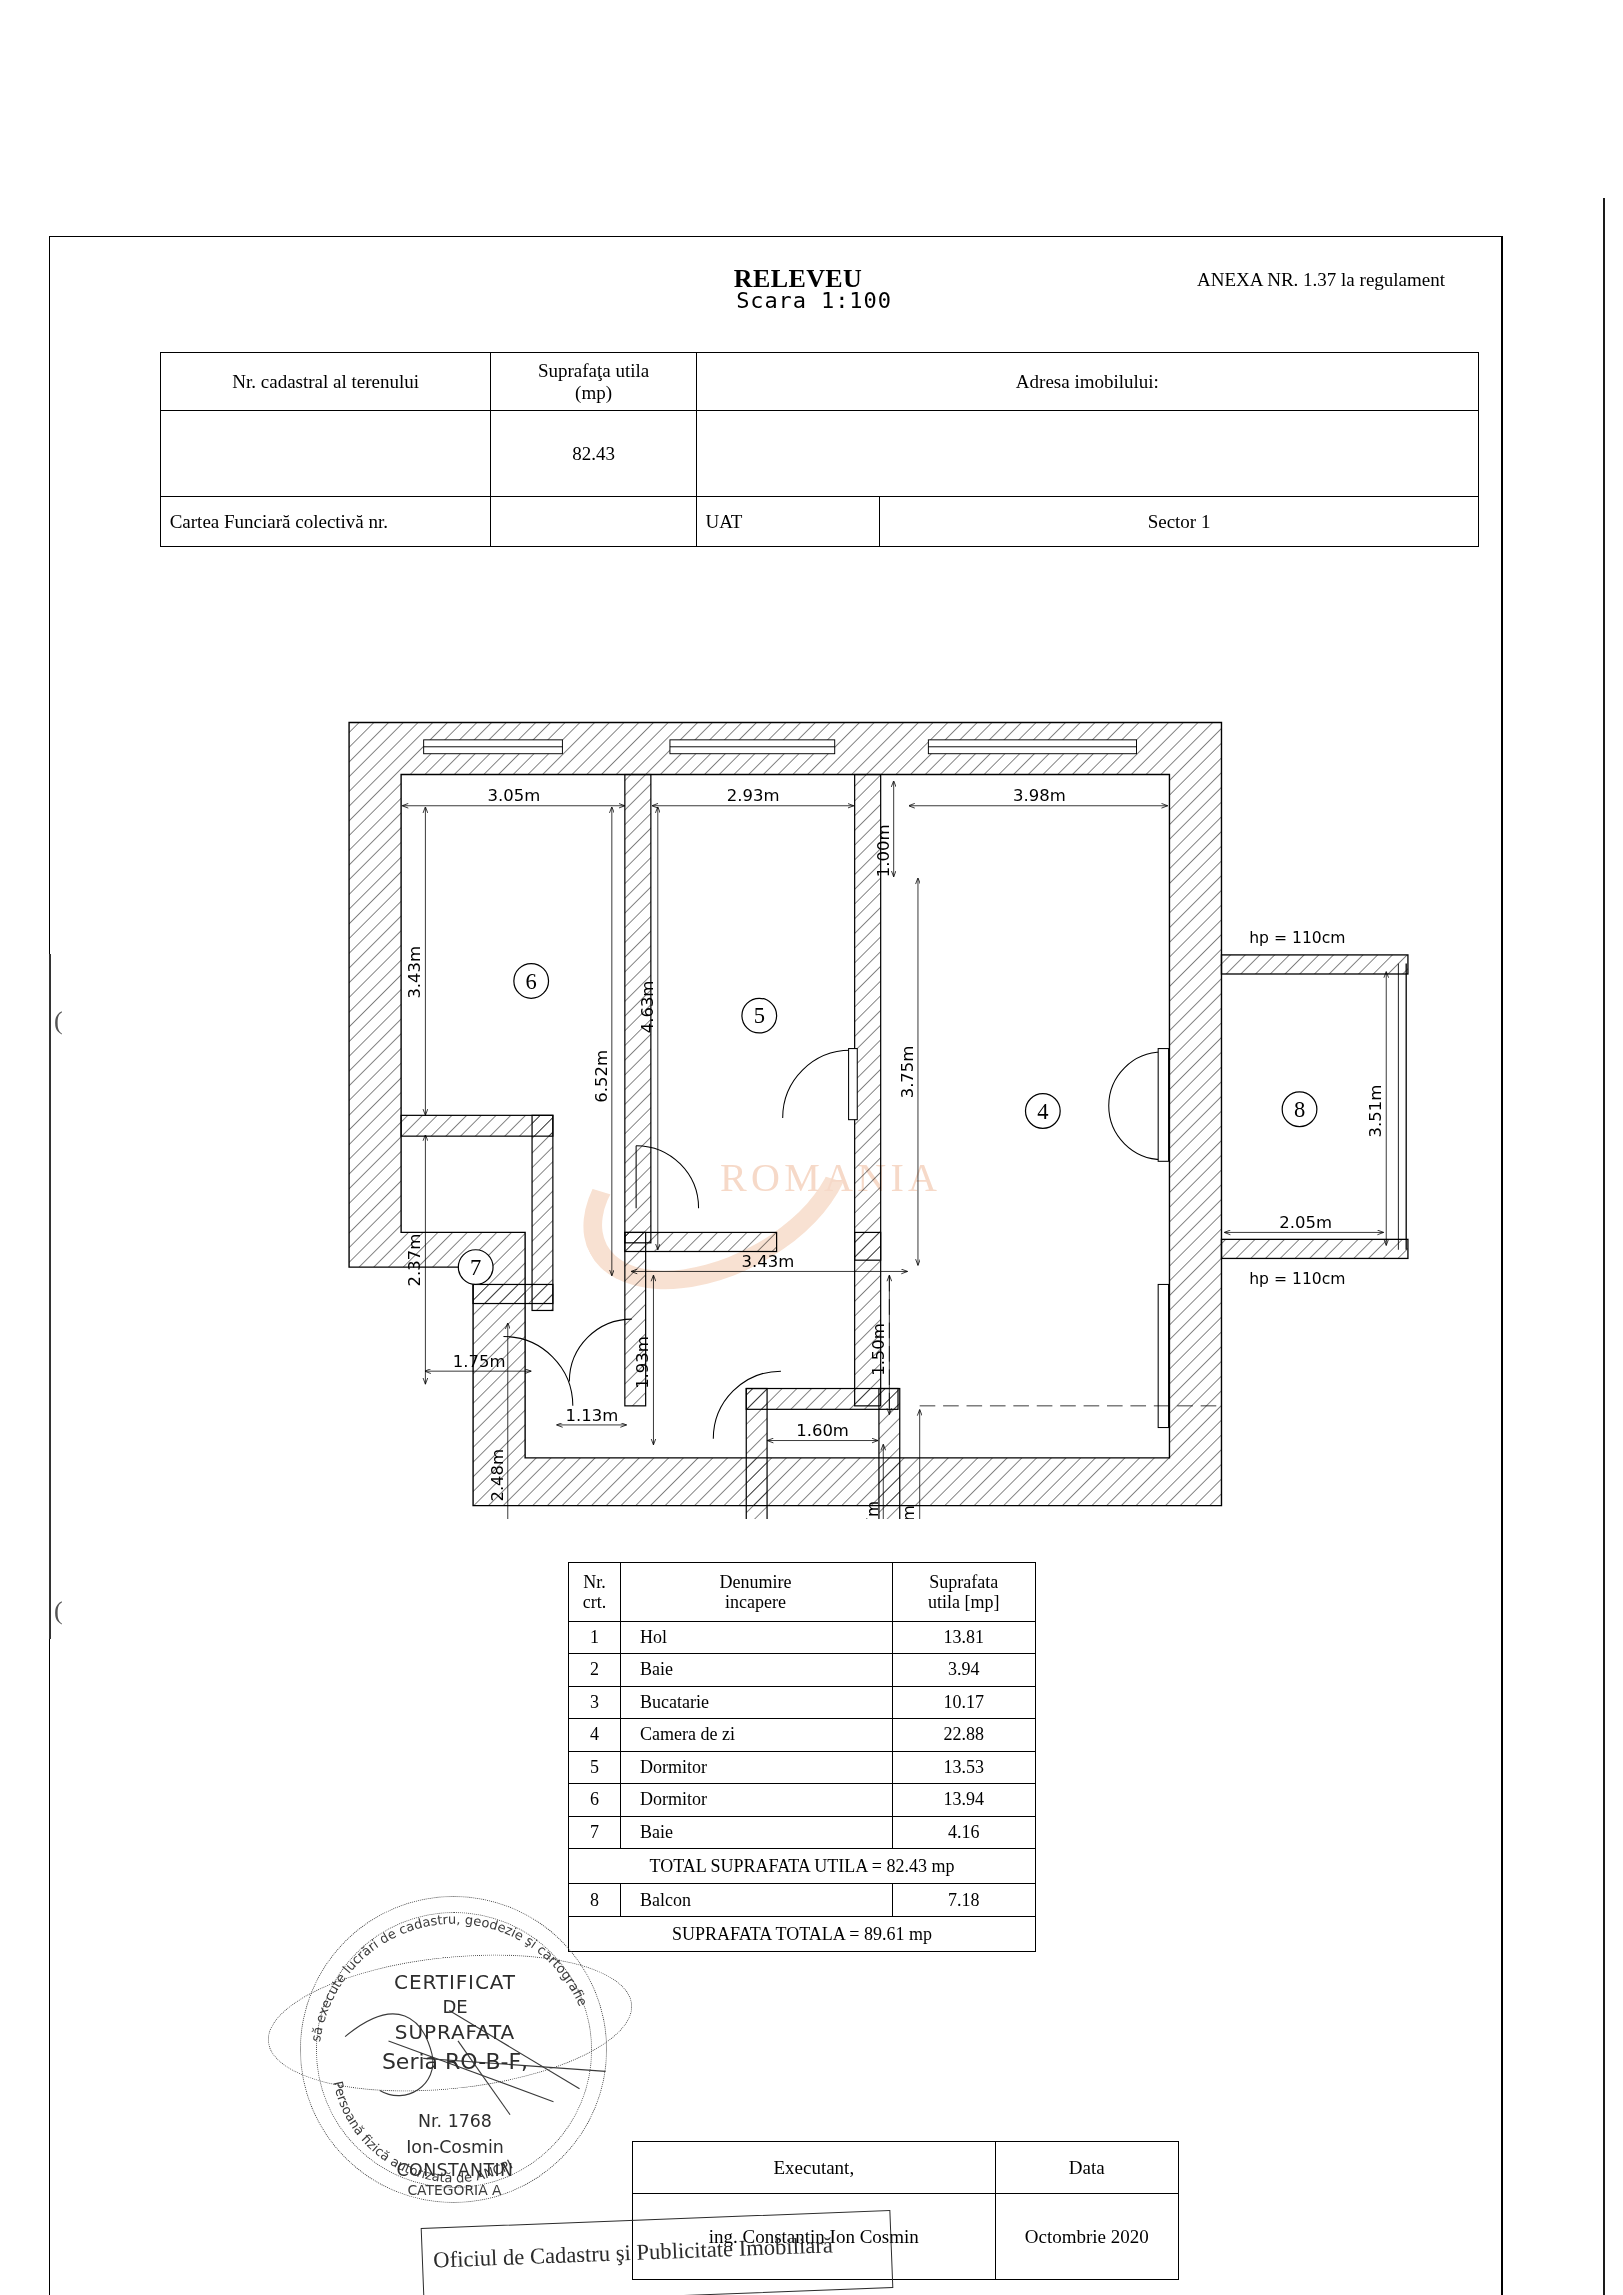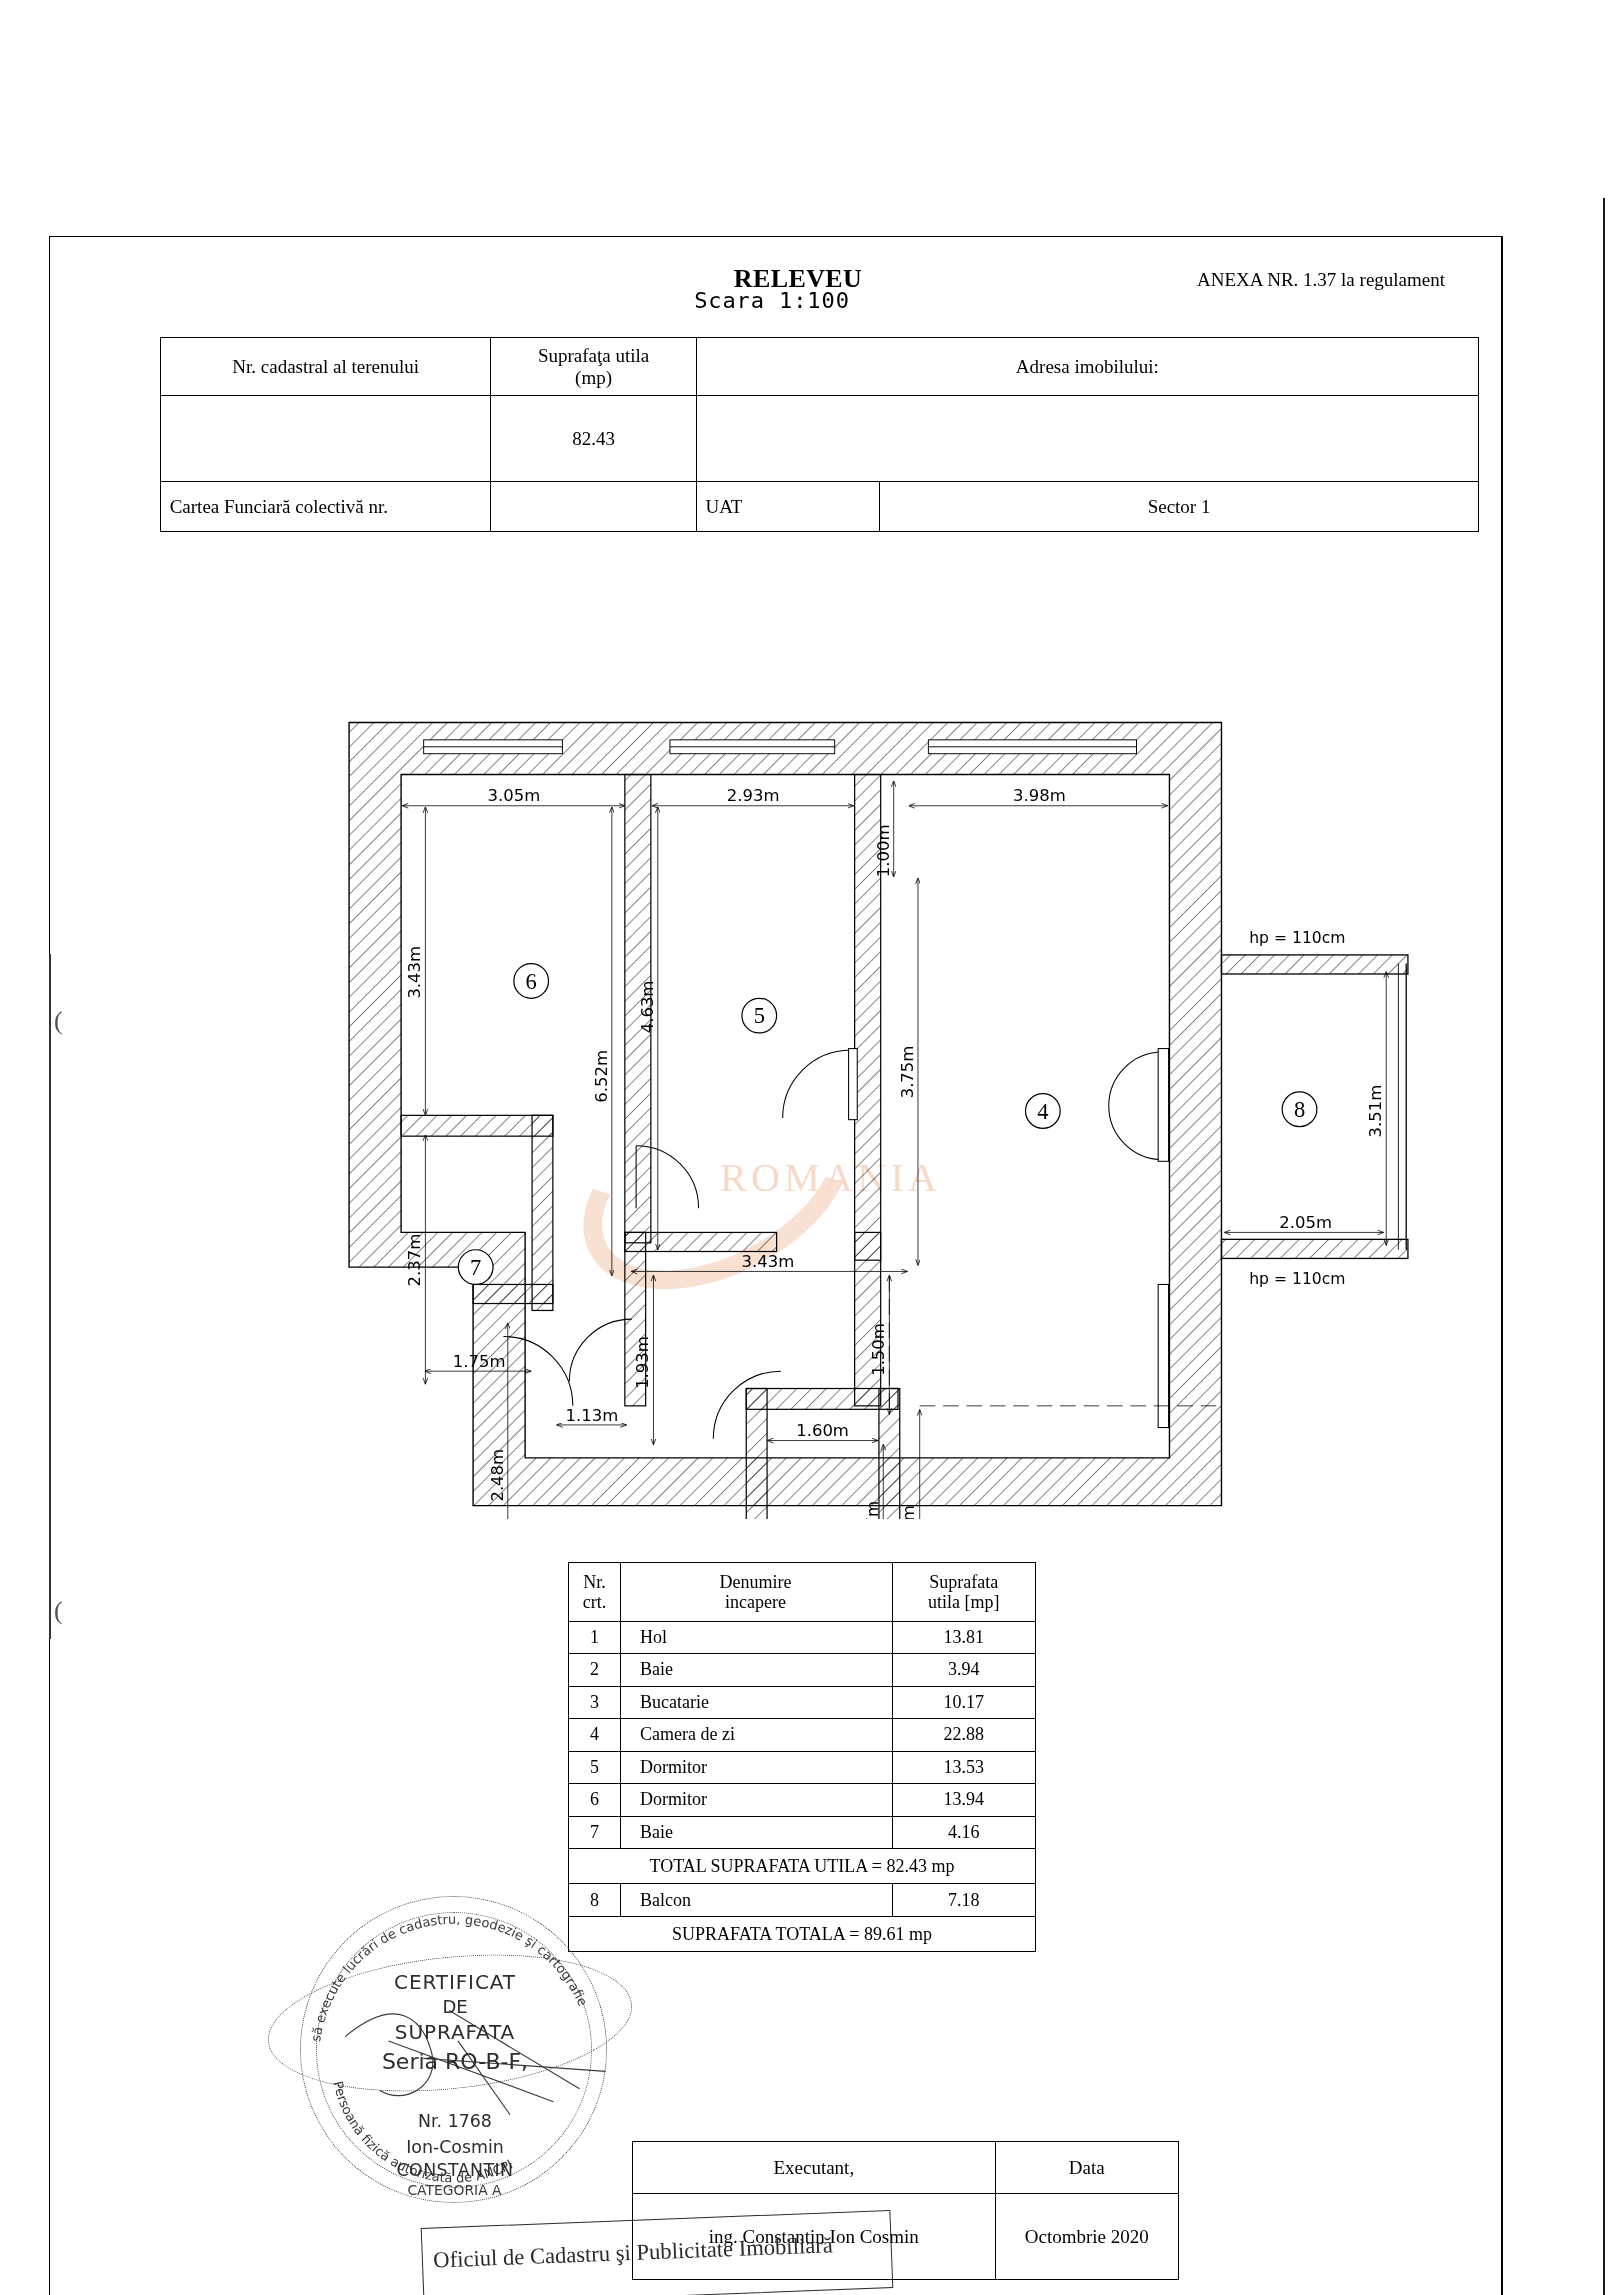--- a/index.html
+++ b/index.html
@@ -10,26 +10,26 @@
   #page-frame{position:absolute;left:49px;top:236px;width:1451px;height:2060px;
               border-left:1.7px solid #000;border-top:1.7px solid #000;border-right:2.6px solid #000;}
   #right-edge{position:absolute;left:1603px;top:198px;width:1.7px;height:2098px;background:#1a1a1a;}
   #left-edge{position:absolute;left:49px;top:954px;width:1.7px;height:685px;background:#333;}
 
   .arc{position:absolute;font-size:26px;color:#555;font-family:"Liberation Serif",serif;}
 
   
   #title-releveu{position:absolute;left:694px;top:264px;width:208px;text-align:center;
      font-size:26px;font-weight:bold;letter-spacing:0.4px;font-family:"Liberation Serif",serif;}
-  #title-scara{position:absolute;left:668px;top:288px;width:208px;text-align:center;
+  #title-scara{position:absolute;left:710px;top:288px;width:208px;text-align:center;
      font-size:22px;font-family:"DejaVu Sans Mono",monospace;letter-spacing:0.9px;}
   #anexa{position:absolute;left:1197px;top:269px;font-size:19px;font-family:"Liberation Serif",serif;white-space:nowrap;}
 
   
-  #top-table{position:absolute;left:160px;top:337px;width:1319px;border-collapse:collapse;}
+  #top-table{position:absolute;left:160px;top:352px;width:1319px;border-collapse:collapse;}
   #top-table td{border:1.4px solid #000;font-size:19px;padding:3.5px 8.7px;vertical-align:middle;}
   .tt-h{height:50px;text-align:center;line-height:1.15;}
   .tt-blank{height:78px;}
   .tt-row{height:42px;}
   .c1{width:312px;}
   .c2{width:187px;}
   .c3{width:165px;}
 
   
   #plan{position:absolute;left:330px;top:677px;width:1084px;height:842px;}

